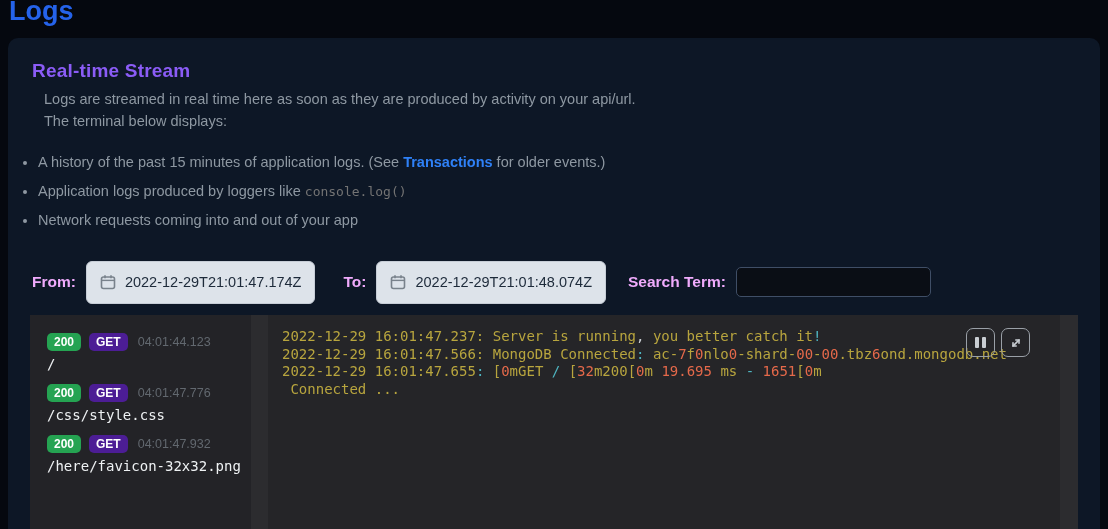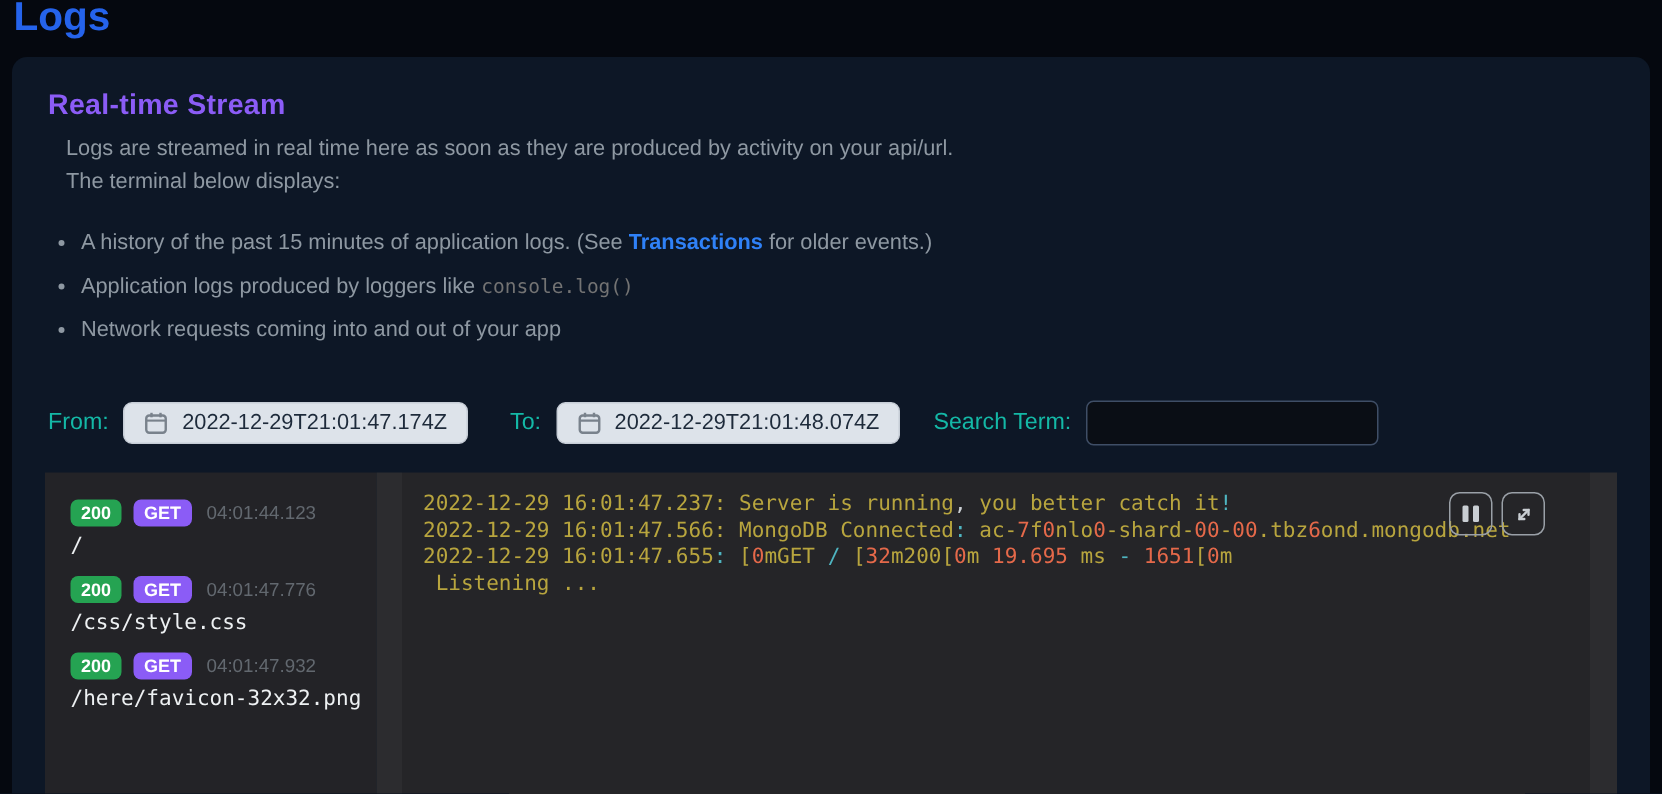--- a/index.html
+++ b/index.html
@@ -19,39 +19,39 @@
   }
   .card-title {
     position: absolute; left: 24px; top: 22px;
     font-size: 19px; font-weight: 700; color: #8b5cf6; letter-spacing: .2px;
   }
   .card-desc {
     position: absolute; left: 36px; top: 50px;
     font-size: 14.5px; color: #8e98a2; line-height: 22px;
   }
   .bullets {
-    position: absolute; left: 24px; top: 116px;
+    position: absolute; left: 8px; top: 116px;
     color: #8e98a2; font-size: 14.5px;
   }
   .bullets ul { padding-left: 22px; list-style: disc; }
   .bullets li { margin-bottom: 13px; }
   .link { color: #2f81f7; font-weight: 700; cursor: pointer; }
   .code {
     font-family: "DejaVu Sans Mono", "Liberation Mono", monospace;
     color: #737373; font-size: 13px;
   }
   .controls {
     position: absolute; left: 24px; top: 228px; right: 24px; height: 32px;
     display: flex; align-items: center;
   }
-  .ctl-label { color: #14b8a6; font-size: 15.5px; }
+  .ctl-label { color: #f0abfc; font-size: 15.5px; font-weight: bold; }
   .dt-btn {
     display: inline-flex; align-items: center; gap: 9px;
     background: #dde3ea; border: 1px solid #c6cdd6; border-radius: 6px;
-    height: 28px; padding: 0 13px; margin-left: 10px; cursor: pointer;
+    height: 43px; padding: 0 13px; margin-left: 10px; cursor: pointer;
     color: #1d2a3a; font-size: 14.5px; font-family: "Liberation Sans", sans-serif;
   }
   .dt-btn svg { flex: 0 0 auto; }
   .gap-lg { width: 28px; } .gap-md { width: 22px; }
   .search-input {
     margin-left: 10px; width: 195px; height: 30px;
     background: #0a0e15; border: 1px solid #3f4e66; border-radius: 5px;
     color: #e9ebee; font-size: 14px; padding: 0 10px; outline: none;
   }
   .log-viewer {
@@ -61,21 +61,21 @@
   .req-list {
     width: 221px; background: #232327; padding: 17px 0 0 17px; overflow: hidden;
   }
   .req-entry { margin-bottom: 11px; cursor: pointer; }
   .req-head { display: flex; align-items: center; gap: 8px; height: 19px; }
   .badge {
     color: #fff; font-size: 12px; font-weight: 700;
     padding: 2px 7px; border-radius: 5px; line-height: 14px;
   }
   .badge-status { background: #25a352; }
-  .badge-method { background: #8b5cf6; }
+  .badge-method { background: #4c1d95; }
   .req-time { color: #62686f; font-size: 12.5px; margin-left: 2px; }
   .req-path {
     font-family: "DejaVu Sans Mono", "Liberation Mono", monospace;
     color: #eef1f3; font-size: 14px; margin-top: 5px; white-space: pre;
   }
   .v-strip { width: 17px; background: #2c2c2f; }
   .terminal {
     flex: 1; background: #252528; position: relative;
     padding: 13px 0 0 14px; overflow: hidden;
   }
@@ -181,21 +181,21 @@
           <div></div>
           <div class="req-path">/here/favicon-32x32.png</div>
         </div>
       </div>
     <div class="v-strip"></div>
     <div class="terminal">
       <div>
           <div class="term-line"><span class="c-y">2022-12-29 16:01:47.237: Server is running</span><span class="c-w">,</span><span class="c-y"> you better catch it</span><span class="c-c">!</span></div>
           <div class="term-line"><span class="c-y">2022-12-29 16:01:47.566: MongoDB Connected</span><span class="c-c">:</span><span class="c-y"> ac-</span><span class="c-o">7</span><span class="c-y">f</span><span class="c-o">0</span><span class="c-y">nlo</span><span class="c-o">0</span><span class="c-y">-shard-</span><span class="c-o">00</span><span class="c-y">-</span><span class="c-o">00</span><span class="c-y">.tbz</span><span class="c-o">6</span><span class="c-y">ond.mongodb.net</span></div>
           <div class="term-line"><span class="c-y">2022-12-29 16:01:47.655</span><span class="c-c">:</span><span class="c-y"> [</span><span class="c-o">0</span><span class="c-y">mGET </span><span class="c-c">/</span><span class="c-y"> [</span><span class="c-o">32</span><span class="c-y">m200[</span><span class="c-o">0</span><span class="c-y">m </span><span class="c-o">19.695</span><span class="c-y"> ms </span><span class="c-c">-</span><span class="c-y"> </span><span class="c-o">1651</span><span class="c-y">[</span><span class="c-o">0</span><span class="c-y">m</span></div>
-          <div class="term-line"><span class="c-y"> Listening ...</span></div>
+          <div class="term-line"><span class="c-y"> Connected ...</span></div>
         </div>
       <div class="term-controls">
         <button class="term-btn">
           <span class="pause-bars">
               <i></i>
               <i></i>
             </span>
         </button>
         <button class="term-btn">
           <span style="display:flex;">

